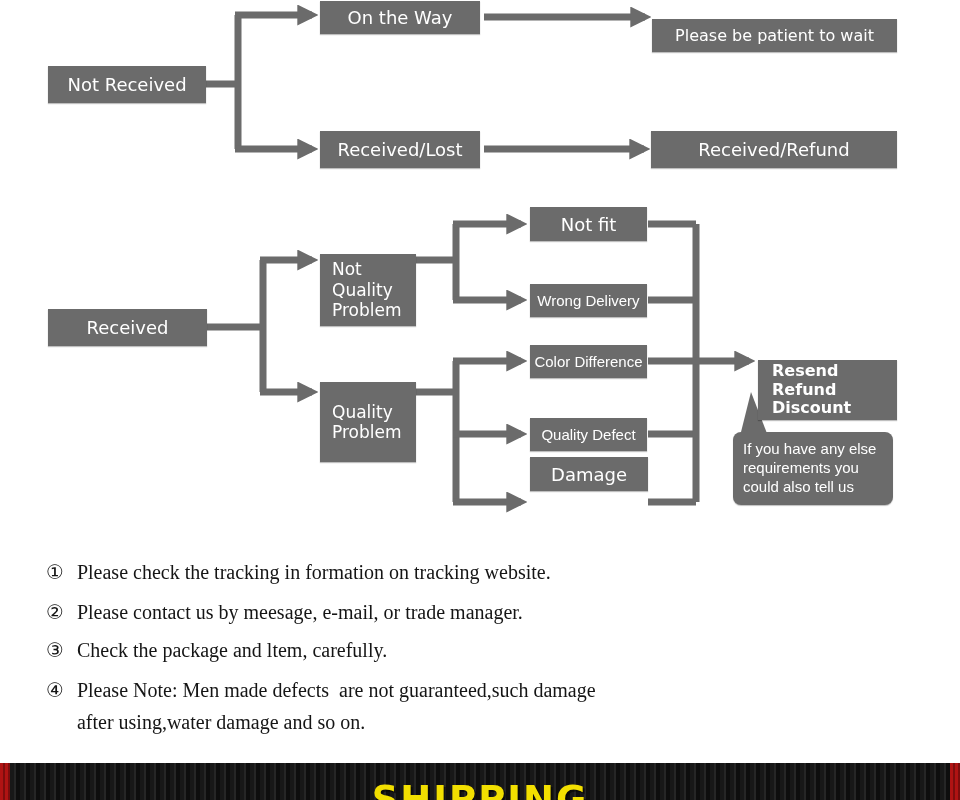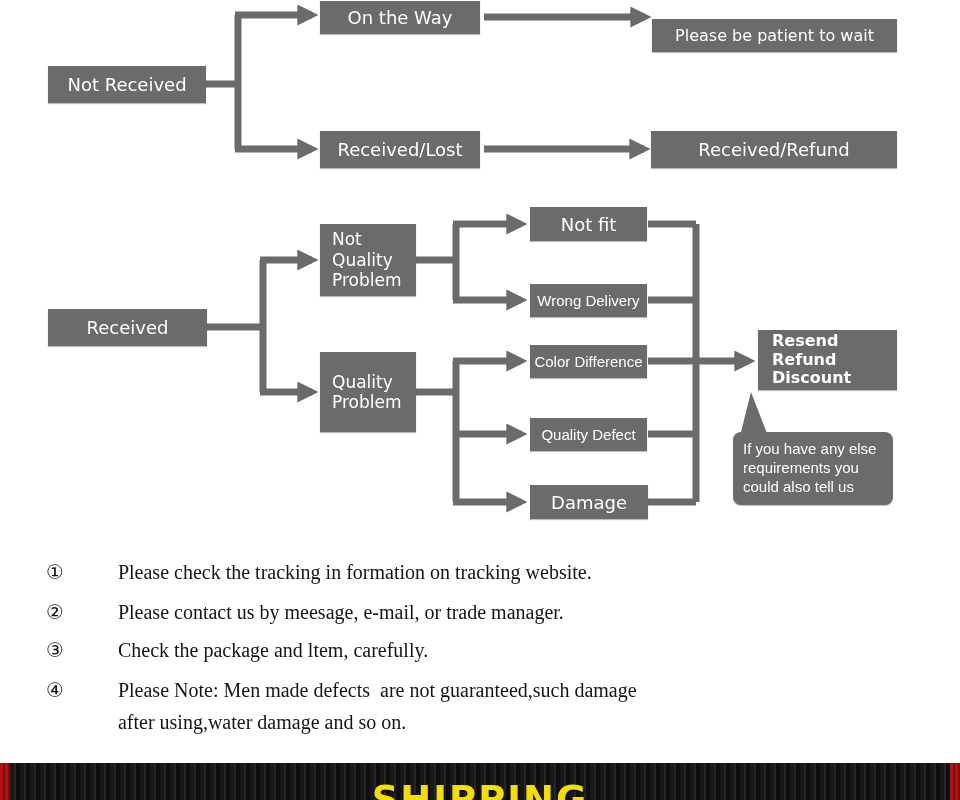--- a/index.html
+++ b/index.html
@@ -21,49 +21,49 @@
     background: var(--box, #6b6b6b);
     color: var(--boxtext, #ffffff);
     border-radius: 0;
     display: flex; align-items: center; justify-content: center;
     box-sizing: border-box;
     font-size: 18px;
     text-align: center;
     box-shadow: 0 1px 1px rgba(0,0,0,0.25);
   }
   .box.left { justify-content: flex-start; text-align: left; }
-  .multi { white-space: pre-line; line-height: 1.2; }
+  .multi { white-space: pre-line; line-height: 1.2; margin-top: 30px; }
   .narrow { font-family: "Liberation Sans", sans-serif; font-size: 15px; }
 
   #nb-not-received   { left: 48px;  top: 66px;  width: 158px; height: 37px; }
   #nb-on-the-way     { left: 320px; top: 1px;   width: 160px; height: 33px; }
   #nb-be-patient     { left: 652px; top: 19px;   width: 245px; height: 33px; font-size: 16px; }
   #nb-received-lost  { left: 320px; top: 131px; width: 160px; height: 37px; }
   #nb-received-refund{ left: 651px; top: 131px; width: 246px; height: 37px; }
   #nb-received       { left: 48px;  top: 309px; width: 159px; height: 37px; }
   #nb-nqp            { left: 320px; top: 224px; width: 96px;  height: 72px; padding-left: 12px; font-size: 17px; }
   #nb-qp             { left: 320px; top: 352px; width: 96px;  height: 80px; padding-left: 12px; font-size: 17px; }
   #nb-not-fit        { left: 530px; top: 207px; width: 117px; height: 34px; }
   #nb-wrong-delivery { left: 530px; top: 284px; width: 117px; height: 33px; }
   #nb-color-difference{ left: 530px; top: 345px; width: 117px; height: 33px; }
   #nb-quality-defect { left: 530px; top: 418px; width: 117px; height: 33px; }
-  #nb-damage         { left: 530px; top: 485px; width: 118px; height: 34px; }
+  #nb-damage         { left: 530px; top: 457px; width: 118px; height: 34px; }
   #nb-resend         { left: 758px; top: 330px; width: 139px; height: 60px; padding-left: 14px; font-size: 16px; font-weight: bold; line-height: 1.18; }
   #nb-bubble         { left: 733px; top: 432px; width: 160px; height: 73px; border-radius: 8px;
                        padding: 4px 10px; justify-content: flex-start; text-align: left; line-height: 1.25; }
 
   .note {
     position: absolute; left: 46px;
     display: flex; gap: 13px;
     color: var(--ink, #151515);
     font-family: "Liberation Serif", serif;
     font-size: 20px;
   }
   .note .bullet { font-family: "DejaVu Sans", sans-serif; font-size: 20px; line-height: 1.6; }
-  .note .ntext  { white-space: pre-wrap; line-height: 1.6; margin-left: 41px; }
+  .note .ntext  { white-space: pre-wrap; line-height: 1.6; }
   #note1 { top: 556px; }
   #note2 { top: 596px; }
   #note3 { top: 634px; }
   #note4 { top: 674px; }
 
   .footer {
     position: absolute; left: 0; top: 763px; width: 960px; height: 37px;
     background: repeating-linear-gradient(90deg, #181818 0px 4px, #262626 4px 6px, #0e0e0e 6px 10px);
     overflow: hidden;
   }

